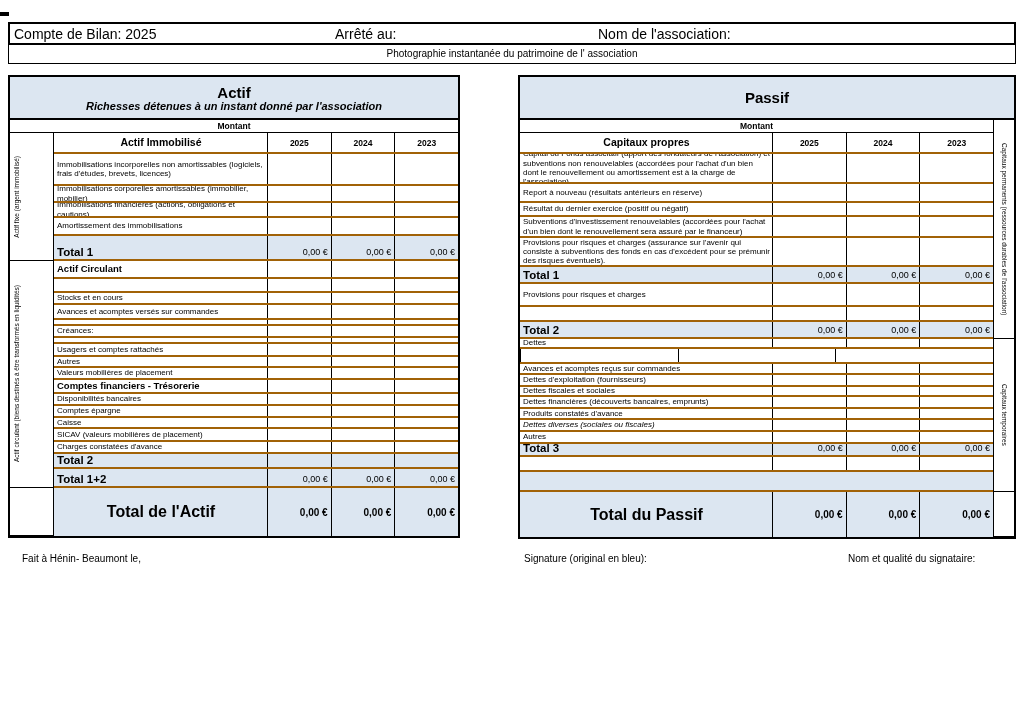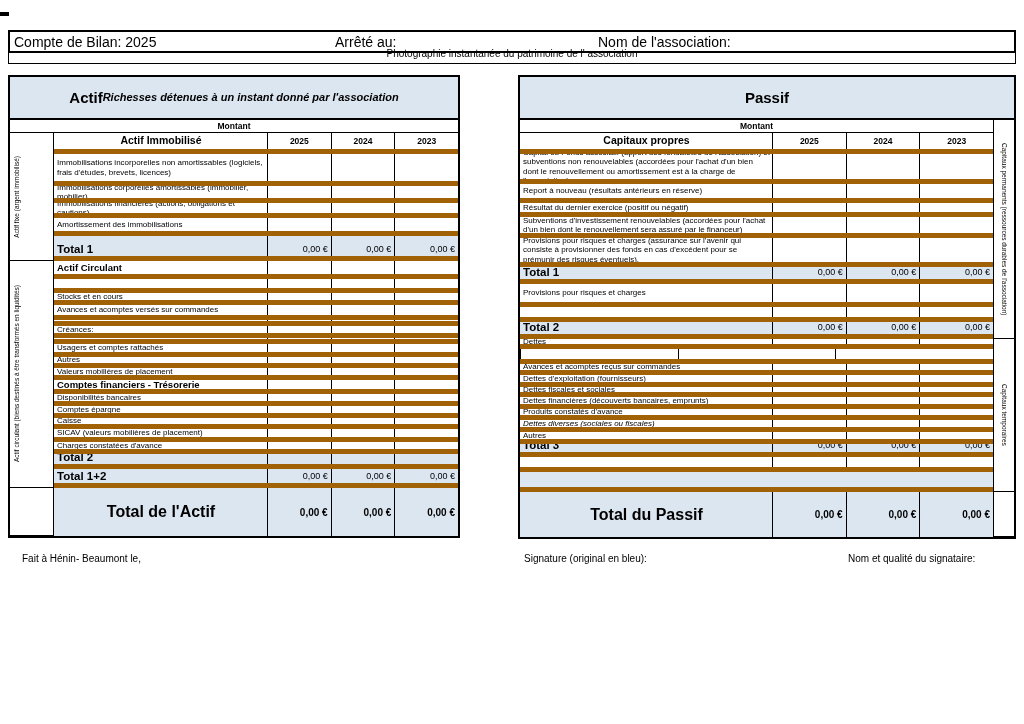--- a/index.html
+++ b/index.html
@@ -6,40 +6,40 @@
   html,body { background:#e9e9e9; }
   .page {
     position:relative; width:1024px; height:724px; background:#ffffff;
     font-family:"Liberation Sans", sans-serif; color:#000; overflow:hidden;
   }
   .artifact { position:absolute; left:0; top:12px; width:9px; height:4px; background:#000; }
 
   
   .header-box {
     position:absolute; left:8px; top:22px; width:1008px; height:23px;
-    border:2px solid #000; background:#fff;margin-top:8px;
+    border:2px solid #000; background:#fff;
   }
   .header-box .h-item { position:absolute; top:2px; font-size:14px; white-space:nowrap; }
   .h-title  { left:4px; }
   .h-arrete { left:325px; }
   .h-assoc  { left:588px; }
   .subtitle-box {
     position:absolute; left:8px; top:45px; width:1008px; height:19px;
     border:1px solid #000; border-top:none; text-align:center;
     font-size:10px; line-height:17px;
   }
 
   
   .bilan { position:absolute; top:75px; border:2px solid #000; background:#fff; }
   .bilan.actif  { left:8px;  width:452px; }
   .bilan.passif { left:518px; width:498px; }
 
   .title-box {
     background:var(--blue); border-bottom:2px solid #000; height:43px;
-    display:flex; flex-direction:row; align-items:center; justify-content:center;
+    display:flex; flex-direction:column; align-items:center; justify-content:center;
   }
   .title-box .t-main { font-size:15px; font-weight:bold; line-height:17px; }
   .title-box .t-sub  { font-size:11px;  font-weight:bold; font-style:italic; line-height:11px; }
 
   .montant-row {
     height:13px; border-bottom:1px solid #000; text-align:center;
     font-size:8.5px; font-weight:bold; line-height:12px;
   }
 
   .tbody { display:flex; align-items:stretch; }
@@ -50,21 +50,21 @@
   .strip.right { width:21px; border-left:1px solid #000; flex:0 0 21px; }
   .strip-seg { display:flex; align-items:center; overflow:hidden; }
   .strip.left  .strip-seg { justify-content:flex-start; padding-left:3px; border-bottom:1px solid #000; }
   .strip.right .strip-seg { justify-content:center; border-bottom:1px solid #000; }
   .strip-seg.last { flex:1; border-bottom:none; }
   .vtext { writing-mode:vertical-rl; font-size:6.5px; line-height:8px; letter-spacing:0; }
   .strip.left .vtext { transform:rotate(180deg); }
 
   .grid { flex:1; display:flex; flex-direction:column; }
 
-  .trow { display:flex; border-bottom:5px solid #a16207; overflow:hidden; }
+  .trow { display:flex; border-bottom:2px solid #a16207; overflow:hidden; }
   .cell { overflow:hidden; }
   .cell.label { display:flex; align-items:center; padding:1px 2px 1px 3px;
                 font-size:8px; line-height:9.3px; }
   .cell.val   { flex:1; border-left:1px solid #000; display:flex;
                 align-items:center; justify-content:flex-end;
                 padding-right:3px; font-size:9px; }
   .actif  .cell.label { flex:0 0 213px; max-width:213px; }
   .passif .cell.label { flex:0 0 252px; max-width:252px; }
 
   .hdr-row { background:#fff; }
@@ -308,21 +308,21 @@
               <div class="cell val"></div>
               <div class="cell val"></div>
             </div>
             <div class="trow kind-normal" style="height: 21px;">
               <div class="cell label">Subventions d'investissement renouvelables (accordées pour l'achat d'un bien dont le renouvellement sera assuré par le financeur)</div>
               <div class="cell val"></div>
               <div class="cell val"></div>
               <div class="cell val"></div>
             </div>
             <div class="trow kind-normal" style="height: 29px;">
-              <div class="cell label">Provisions pour risques et charges (assurance sur l'avenir qui consiste à provisionner des fonds en cas d'excédent pour se prémunir des risques éventuels).</div>
+              <div class="cell label">Provisions pour risques et charges (assurance sur l'avenir qui consiste à subventions des fonds en cas d'excédent pour se prémunir des risques éventuels).</div>
               <div class="cell val"></div>
               <div class="cell val"></div>
               <div class="cell val"></div>
             </div>
             <div class="trow kind-total" style="height: 17px;">
               <div class="cell label">Total 1</div>
               <div class="cell val">0,00 €</div>
               <div class="cell val">0,00 €</div>
               <div class="cell val">0,00 €</div>
             </div>

